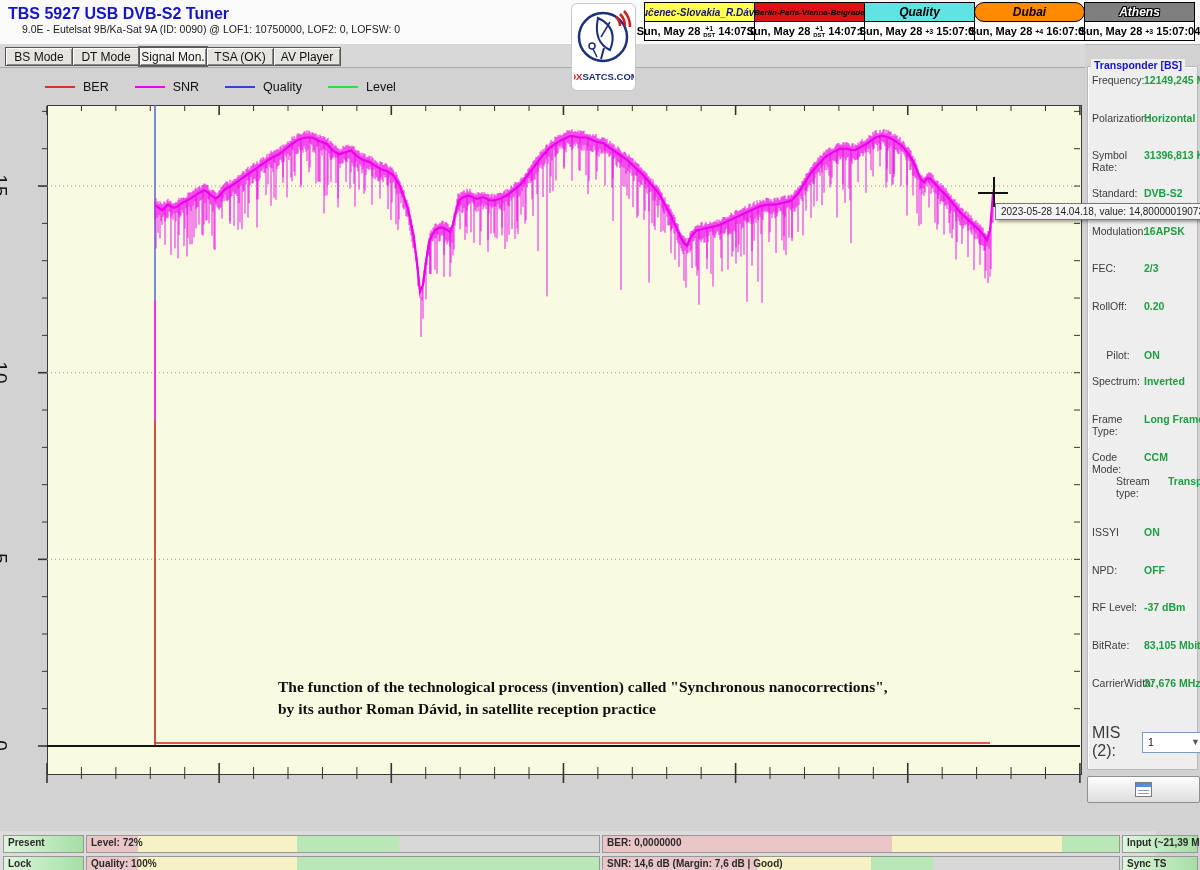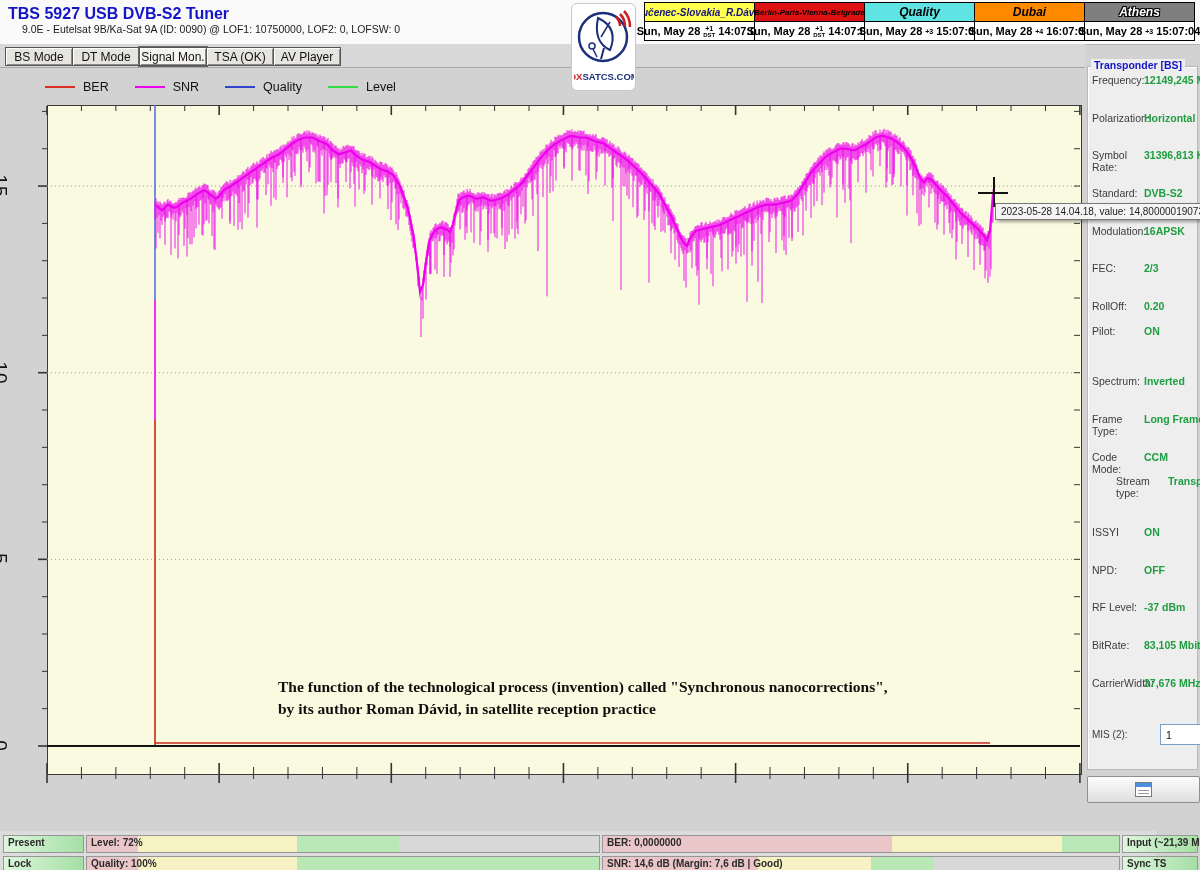--- a/index.html
+++ b/index.html
@@ -45,21 +45,21 @@
           font-size:10px;color:#222;padding:2px 5px;white-space:nowrap;}
   
   #tp-box{position:absolute;left:1087px;top:66px;width:109px;height:702px;background:#eeeeee;
           border:1px solid #b9b9b9;box-shadow:inset 1px 1px 0 #fff;z-index:4;}
   #tp-title{position:absolute;left:1091px;top:59px;font-size:10.5px;font-weight:bold;color:#1414c8;background:#eeeeee;
           padding:0 3px;z-index:5;}
   .tp-row{position:absolute;left:1092px;width:102px;height:15px;z-index:5;display:flex;}
   .tp-label{font-size:10.5px;color:#3c3c3c;width:52px;flex:0 0 auto;}
   .tp-value{font-size:10.5px;font-weight:bold;color:#1e9e40;white-space:nowrap;}
   #mis-row{position:absolute;left:1092px;top:724px;z-index:5;display:flex;align-items:center;}
-  #mis-label{font-size:10px;color:#3c3c3c;width:68px;}
+  #mis-label{font-size:16px;color:#3c3c3c;width:50px;}
   #mis-select{width:56px;height:19px;background:#fff;border:1px solid #7a9ebf;font-size:10.5px;color:#111;
           display:flex;align-items:center;padding-left:5px;justify-content:space-between;cursor:default;}
   #mis-arrow{color:#555;font-size:9px;margin-right:4px;}
   #panel-button{position:absolute;left:1087px;top:776px;width:111px;height:25px;z-index:5;cursor:default;
           background:linear-gradient(#fdfdfd,#dedede);border:1px solid #8f8f8f;border-radius:2px;
           display:flex;align-items:center;justify-content:center;}
   .win-icon{width:15px;height:13px;background:#fff;border:1px solid #7a7a7a;position:relative;}
   .win-icon:before{content:"";position:absolute;left:0;top:0;right:0;height:4px;background:#4f8fe0;}
   .win-icon:after{content:"";position:absolute;left:2px;top:7px;right:2px;height:1px;background:#9a9a9a;box-shadow:0 3px 0 #9a9a9a;}
   
@@ -109,21 +109,21 @@
         <div class="clock-city" style="background: rgb(95, 227, 227); color: rgb(0, 0, 0); font-size: 12px;">Quality</div>
         <div class="clock-time">
           <span>Sun, May 28</span>
           <span class="tzblk">
             <span class="tzoff">+3</span>
           </span>
           <span>15:07:04</span>
         </div>
       </div>
       <div class="clock">
-        <div class="clock-city" style="background: rgb(255, 138, 0); color: rgb(0, 0, 0); font-size: 12px;">Dubai</div>
+        <div class="clock-city" style="background: rgb(255, 138, 0); color: rgb(0, 0, 0); font-size: 12px; border-radius: 10px;">Dubai</div>
         <div class="clock-time">
           <span>Sun, May 28</span>
           <span class="tzblk">
             <span class="tzoff">+4</span>
           </span>
           <span>16:07:04</span>
         </div>
       </div>
       <div class="clock">
         <div class="clock-city" style="background: rgb(127, 127, 127); color: rgb(255, 255, 255); font-size: 12px; text-shadow: rgb(0, 0, 0) 1px 1px 0px, rgb(0, 0, 0) -1px -1px 0px, rgb(0, 0, 0) 1px -1px 0px, rgb(0, 0, 0) -1px 1px 0px;">Athens</div>
@@ -324,21 +324,21 @@
         <span class="tp-value">16APSK</span>
       </div>
       <div class="tp-row" style="top: 262.3px;">
         <span class="tp-label">FEC:</span>
         <span class="tp-value">2/3</span>
       </div>
       <div class="tp-row" style="top: 299.96px;">
         <span class="tp-label">RollOff:</span>
         <span class="tp-value">0.20</span>
       </div>
-      <div class="tp-row" style="top: 325px;">
+      <div class="tp-row" style="top: 349px; text-align: center;">
         <span class="tp-label">Pilot:</span>
         <span class="tp-value">ON</span>
       </div>
       <div class="tp-row" style="top: 375.28px;">
         <span class="tp-label">Spectrum:</span>
         <span class="tp-value">Inverted</span>
       </div>
       <div class="tp-row" style="top: 412.94px;">
         <span class="tp-label">Frame Type:</span>
         <span class="tp-value">Long Frame</span>

